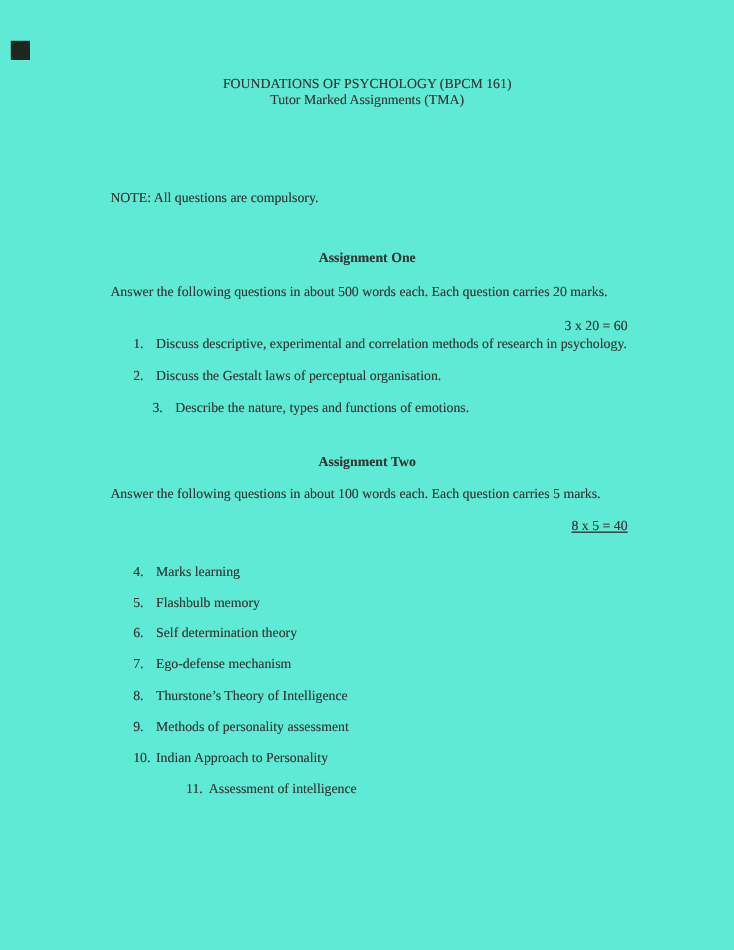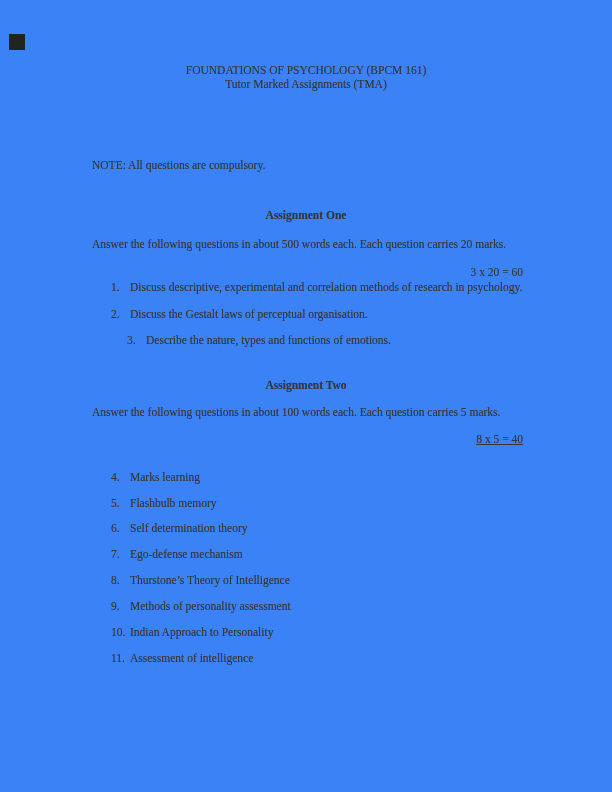--- a/index.html
+++ b/index.html
@@ -1,20 +1,20 @@
 <!DOCTYPE html>
 <html><head>
 <meta charset="utf-8">
 <style>
   html, body { margin: 0; padding: 0; background: #ffffff; }
   .page {
     position: relative;
     width: 612px;
     height: 792px;
-    background: #3b82f6;
+    background: #5eead4;
     overflow: hidden;
     font-family: "Liberation Serif", "DejaVu Serif", serif;
     font-size: 11.5px;
     line-height: 14px;
     color: #363636;
     text-shadow: 0 0 0.5px rgba(70,70,70,0.55);
   }
   .line { position: absolute; white-space: nowrap; }
   .center { left: 0; right: 0; text-align: center; }
   .hdr-block { right: 56px; text-align: right; }
@@ -60,16 +60,16 @@
     <div class="line" style="top:405px;left:92px;">Answer the following questions in about 100 words each. Each question carries 5 marks.</div>
     <div class="line marks-line" style="top:432px;text-decoration:underline;">8 x 5 = 40</div>
 
     <div class="line q" style="top:470px;"><span class="qnum">4.</span><span>Marks learning</span></div>
     <div class="line q" style="top:496px;"><span class="qnum">5.</span><span>Flashbulb memory</span></div>
     <div class="line q" style="top:521px;"><span class="qnum">6.</span><span>Self determination theory</span></div>
     <div class="line q" style="top:547px;"><span class="qnum">7.</span><span>Ego-defense mechanism</span></div>
     <div class="line q" style="top:573px;"><span class="qnum">8.</span><span>Thurstone’s Theory of Intelligence</span></div>
     <div class="line q" style="top:599px;"><span class="qnum">9.</span><span>Methods of personality assessment</span></div>
     <div class="line q" style="top:625px;"><span class="qnum">10.</span><span>Indian Approach to Personality</span></div>
-    <div class="line q" style="top:651px;"><span class="qnum">11.</span><span>Assessment of intelligence</span></div>
+    <div class="line q" style="top:651px;margin-left:44px;"><span class="qnum">11.</span><span>Assessment of intelligence</span></div>
   </section>
 
 </div>
 
 </body></html>

